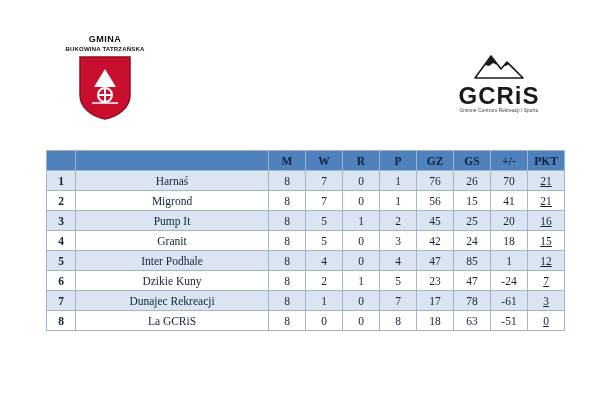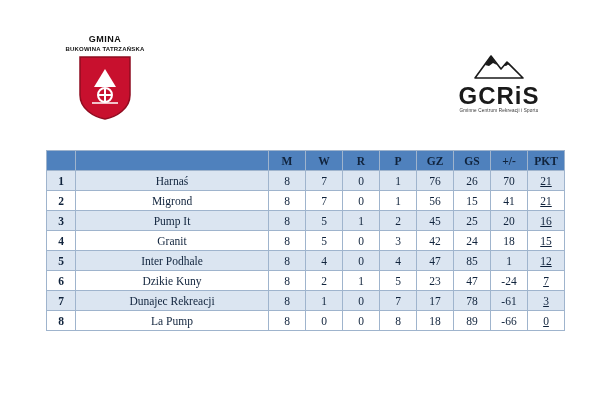--- a/index.html
+++ b/index.html
@@ -282,27 +282,27 @@
             <td class="num">1</td>
             <td class="num">0</td>
             <td class="num">7</td>
             <td class="num">17</td>
             <td class="num">78</td>
             <td class="num">-61</td>
             <td class="pkt">3</td>
           </tr>
           <tr class="even">
             <td class="pos">8</td>
-            <td class="team">La Pump</td>
+            <td class="team">La GCRiS</td>
             <td class="num">8</td>
             <td class="num">0</td>
             <td class="num">0</td>
             <td class="num">8</td>
             <td class="num">18</td>
-            <td class="num">89</td>
-            <td class="num">-66</td>
+            <td class="num">63</td>
+            <td class="num">-51</td>
             <td class="pkt">0</td>
           </tr>
         </tbody>
     </table>
   </div>
 
 </div>
 
 </body></html>

